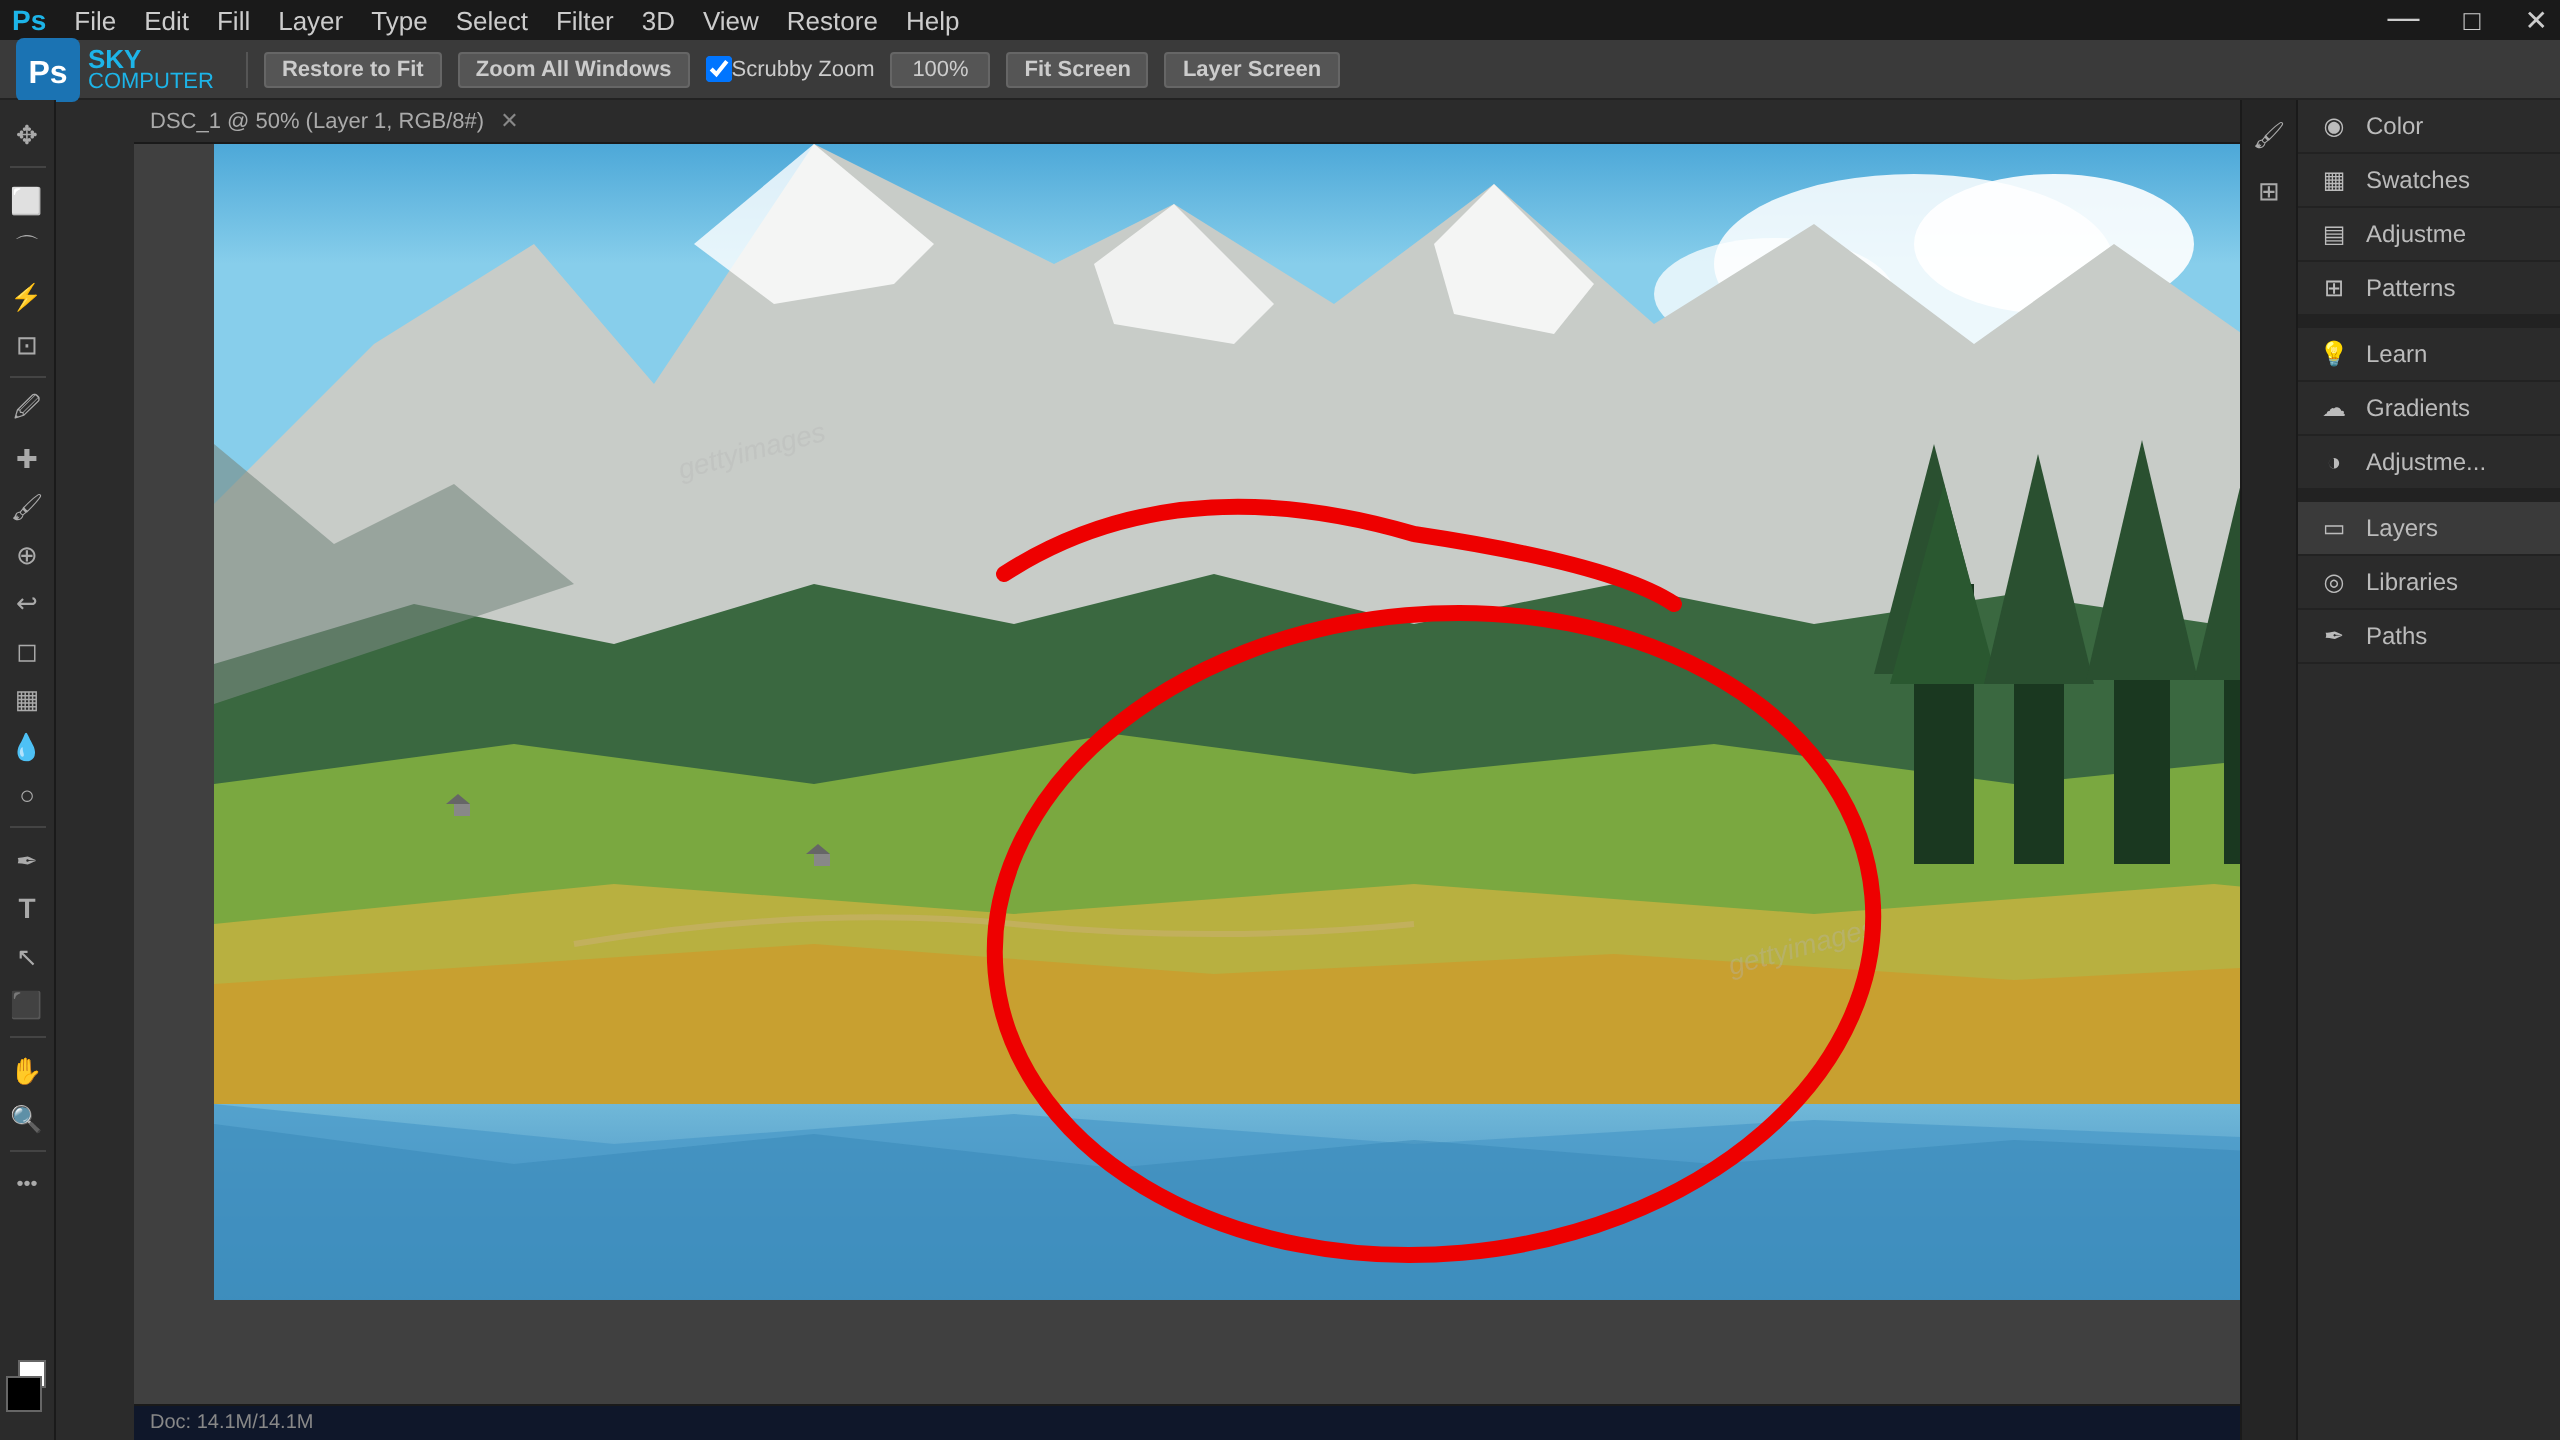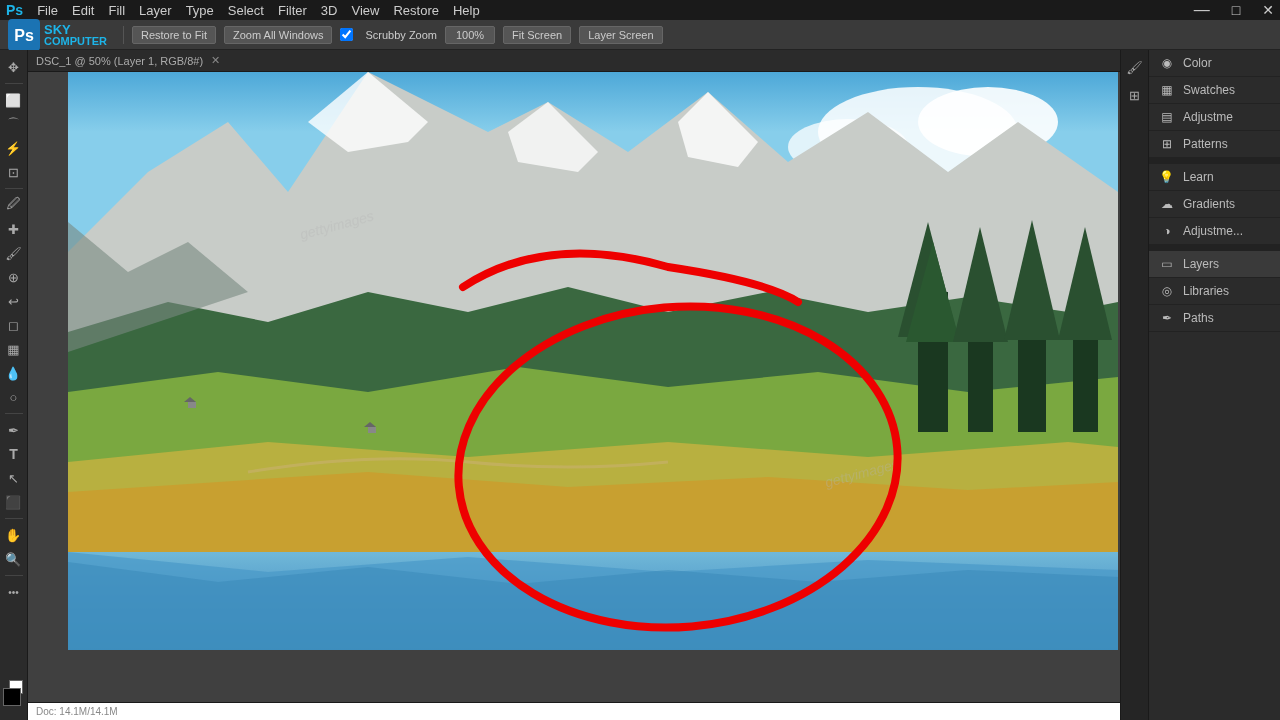--- a/index.html
+++ b/index.html
@@ -13,25 +13,26 @@
       color: #ccc;
     }
     .opt-btn {
       background: #555;
       border: 1px solid #666;
       color: #ccc;
       font-size: 11px;
       padding: 2px 8px;
       border-radius: 2px;
       cursor: pointer;
+      font-weight: bold;
     }
     .opt-check {
       display: flex;
       align-items: center;
-      gap: 12px;
+      gap: 0;
       font-size: 11px;
       color: #ccc;
     }
     .opt-check input { margin: 0; }
     .opt-zoom-val {
       background: #555;
       border: 1px solid #666;
       color: #ccc;
       font-size: 11px;
       padding: 2px 5px;
@@ -77,20 +78,21 @@
 
     
     #canvas-area {
       flex: 1;
       background: #404040;
       position: relative;
       overflow: hidden;
       display: flex;
       align-items: flex-start;
       justify-content: flex-start;
+      margin-left: 39px;
     }
 
     
     #canvas-title {
       position: absolute;
       top: 0;
       left: 0;
       right: 0;
       height: 22px;
       background: #2b2b2b;
@@ -133,21 +135,21 @@
       user-select: none;
     }
 
     
     #status-bar {
       position: absolute;
       bottom: 0;
       left: 0;
       right: 0;
       height: 18px;
-      background: #ffffff;
+      background: #0f172a;
       border-top: 1px solid #1a1a1a;
       display: flex;
       align-items: center;
       padding: 0 8px;
       font-size: 10px;
       color: #888;
     }
 
     
     #right-panel {
@@ -294,21 +296,21 @@
 
 <div id="ps-options">
 
   <div style="display:flex; align-items:center; gap:4px; margin-right:8px;">
     <svg width="32" height="32" viewBox="0 0 32 32">
       <rect width="32" height="32" rx="4" fill="#1b73b3"></rect>
       <text x="50%" y="70%" text-anchor="middle" fill="white" font-size="16" font-weight="bold" font-family="Arial">Ps</text>
     </svg>
     <div>
       <div style="color:#1db4e8; font-weight:bold; font-size:13px; line-height:1;">SKY</div>
-      <div style="color:#1db4e8; font-weight:bold; font-size:11px; line-height:1;">COMPUTER</div>
+      <div style="color:#1db4e8; font-weight:normal; font-size:11px; line-height:1;">COMPUTER</div>
     </div>
   </div>
   <div class="divider-v"></div>
   <button class="opt-btn">Restore to Fit</button>
   <button class="opt-btn">Zoom All Windows</button>
   <label class="opt-check">
     <input type="checkbox" checked="" style="">
     <span>Scrubby Zoom</span>
   </label>
   <input class="opt-zoom-val" type="text" value="100%" style="">

